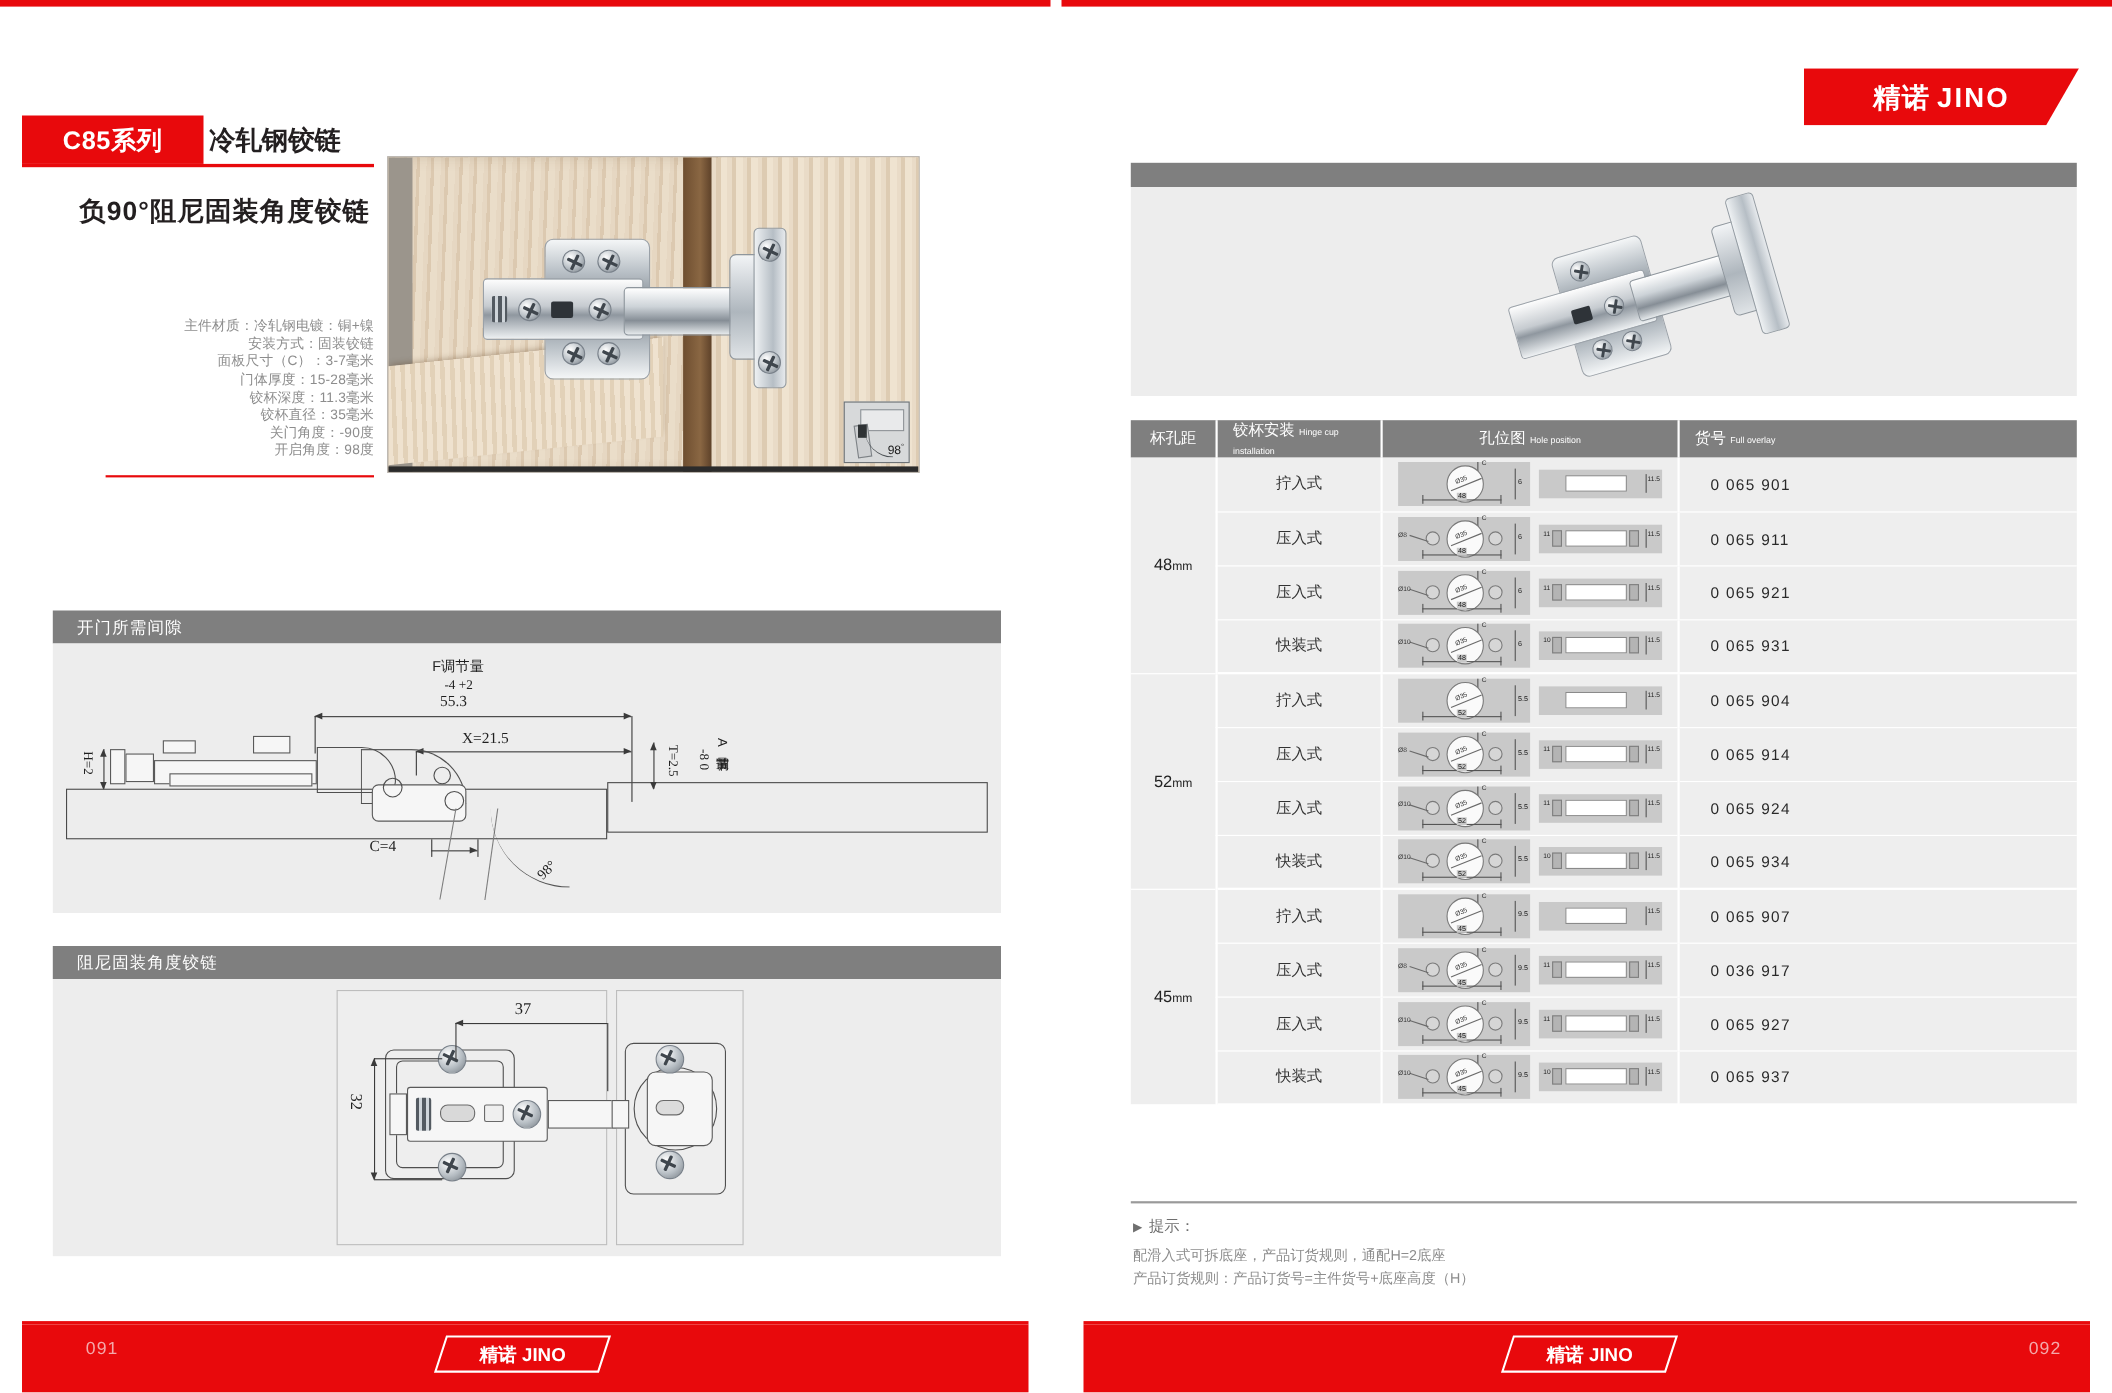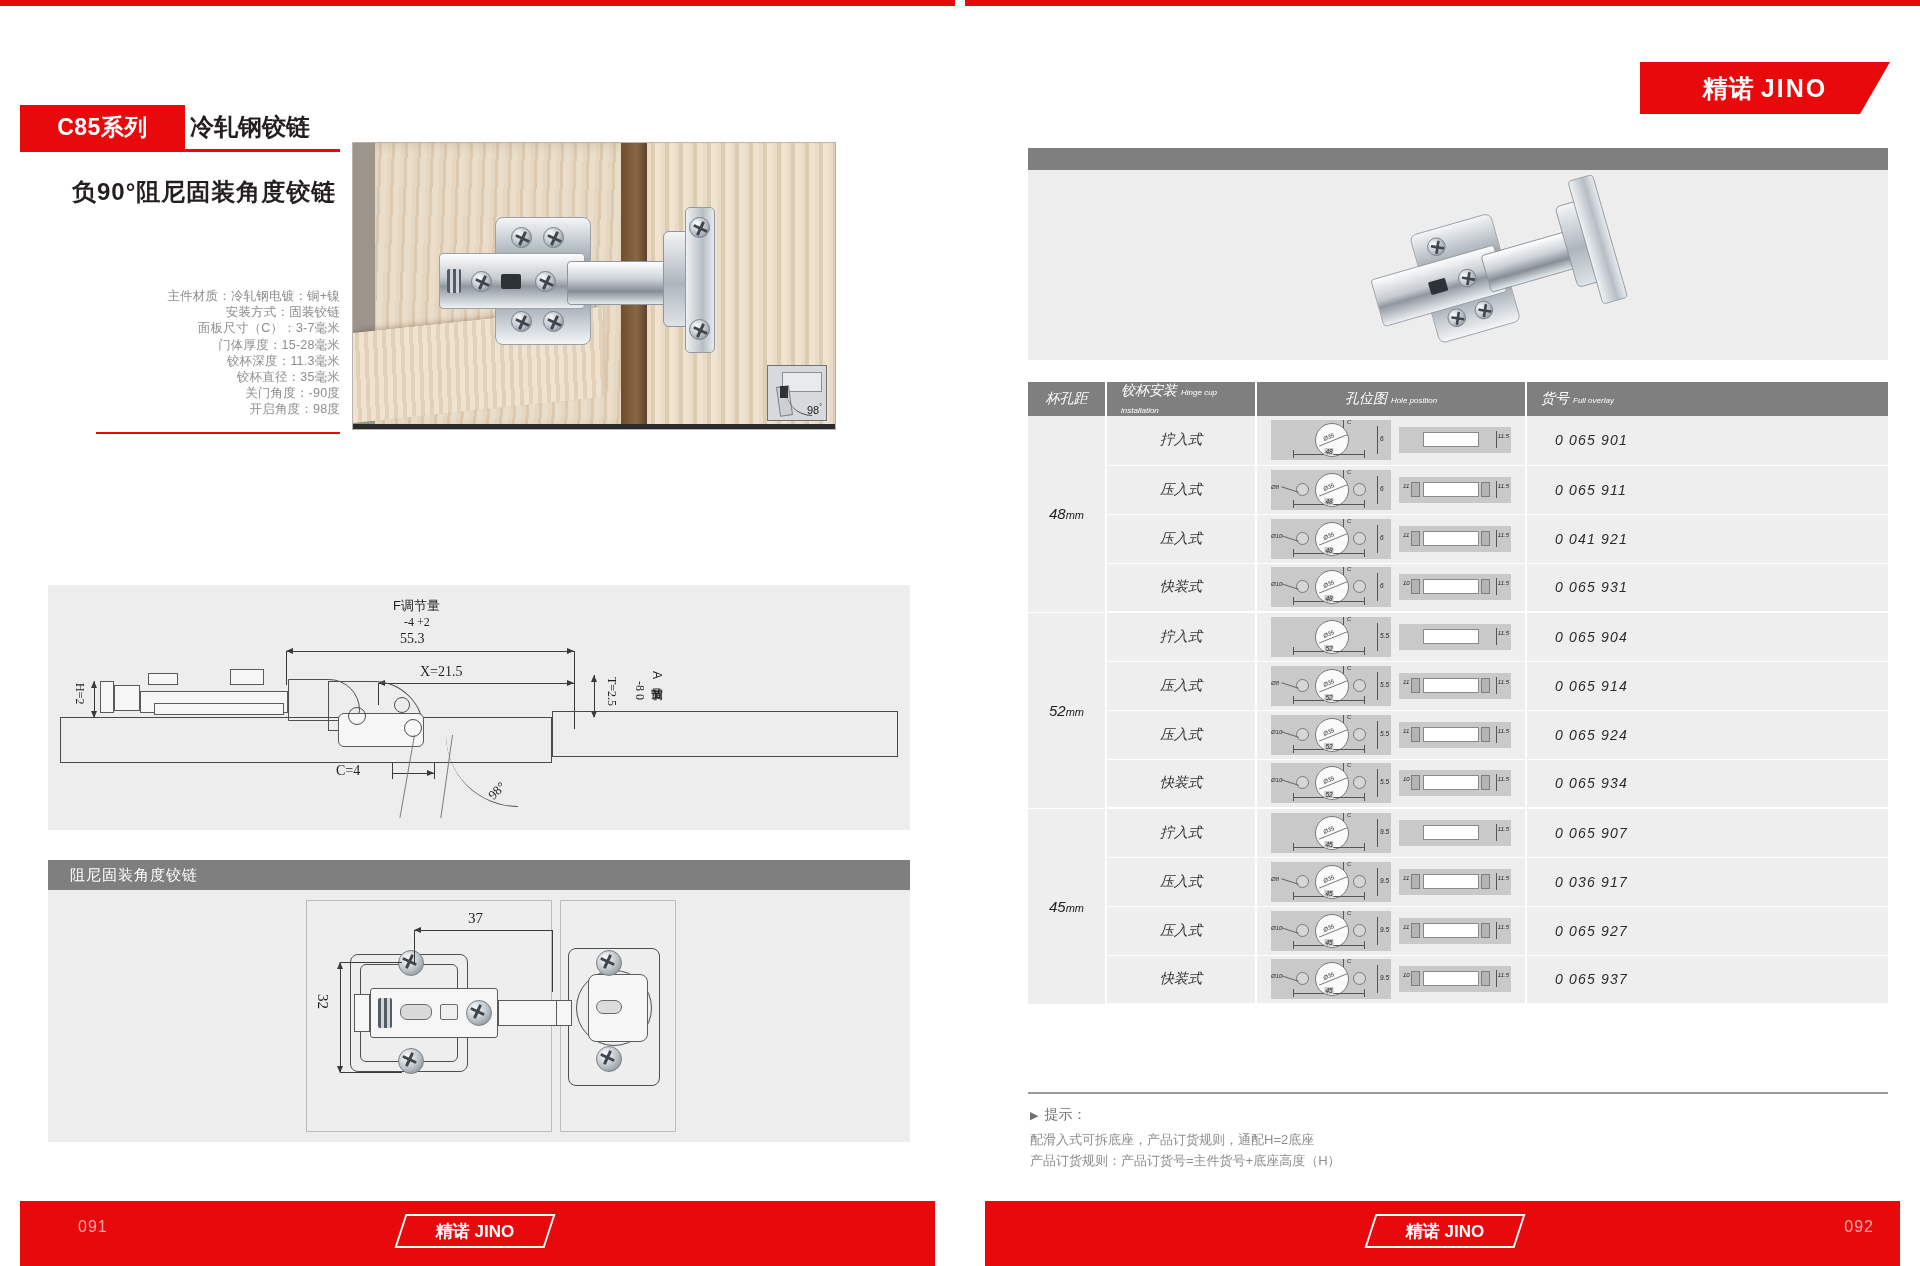--- a/index.html
+++ b/index.html
@@ -180,21 +180,21 @@
   .bm-panel { position:absolute; border:1px solid #bdbdbd; background:#eeeeee; }
 
   
   .rp-photo-bar { position:absolute; left:1028px; top:148px; width:860px; height:22px; background:#7f7f7f; }
   .rp-photo {
     position:absolute; left:1028px; top:170px; width:860px; height:190px;
     background:#ededed; overflow:hidden;
   }
 
   
-  .tbl { position:absolute; left:1028px; top:382px; width:860px; border-collapse:collapse;font-style:italic; }
+  .tbl { position:absolute; left:1028px; top:382px; width:860px; border-collapse:collapse; }
   .tbl th {
     background:#7f7f7f; color:#fff; font-weight:normal; height:26px;
     font-size:14px; text-align:center; border-right:2px solid #ffffff; padding:0 6px;
   }
   .tbl th .en { font-size:8px; letter-spacing:0px; margin-left:4px;
                 font-family:"Liberation Sans", sans-serif; }
   .tbl th.left-al { text-align:left; padding-left:14px; }
   .tbl td {
     background:#eeeeee; border-right:2px solid #ffffff;
     border-bottom:1px solid #ffffff; height:49px; font-size:14px;
@@ -329,20 +329,21 @@
       <div class="inset98">
         <div class="door"></div>
         <div class="leaf"></div>
         <div class="hk"></div>
         <div class="ang"></div>
         <div class="lbl"><span>98</span><sup>°</sup></div>
       </div>
       <div class="hero-base-line"></div>
     </div>
 
+    <div class="sec-bar" style="left:48px; top:555px; width:862px;">开门所需间隙</div>
     <div class="sec-body" style="left:48px; top:585px; width:862px; height:245px;">
 
       <div class="dim-txt cn" style="left:345px; top:12px; font-size:13px;">F调节量</div>
       <div class="dim-txt" style="left:356px; top:30px;">-4  +2</div>
 
       <div class="ln h" style="left:238px; top:66px; width:288px;"></div>
       <div class="arrow-l" style="left:238px; top:63px;"></div>
       <div class="arrow-r" style="left:519px; top:63px;"></div>
       <div class="ln v" style="left:238px; top:66px; height:34px;"></div>
       <div class="ln v" style="left:526px; top:66px; height:78px;"></div>
@@ -578,21 +579,21 @@
                 <div class="hp-side">
                   <div class="lT">11</div>
                   <div class="pinL"></div>
                   <div class="pinR"></div>
                   <div class="cav"></div>
                   <div class="edge"></div>
                   <div class="rT">11.5</div>
                 </div>
               </div>
             </td>
-            <td class="code" style="border-right: none;">0 041 921</td>
+            <td class="code" style="border-right: none;">0 065 921</td>
           </tr>
           <tr class="grp-sep">
             <td>快装式</td>
             <td>
               <div class="hp">
                 <div class="hp-top">
                   <div class="hp-ctick"></div>
                   <div class="hp-cmark">C</div>
                   <div class="hp-sm l"></div>
                   <div class="hp-lead"></div>

